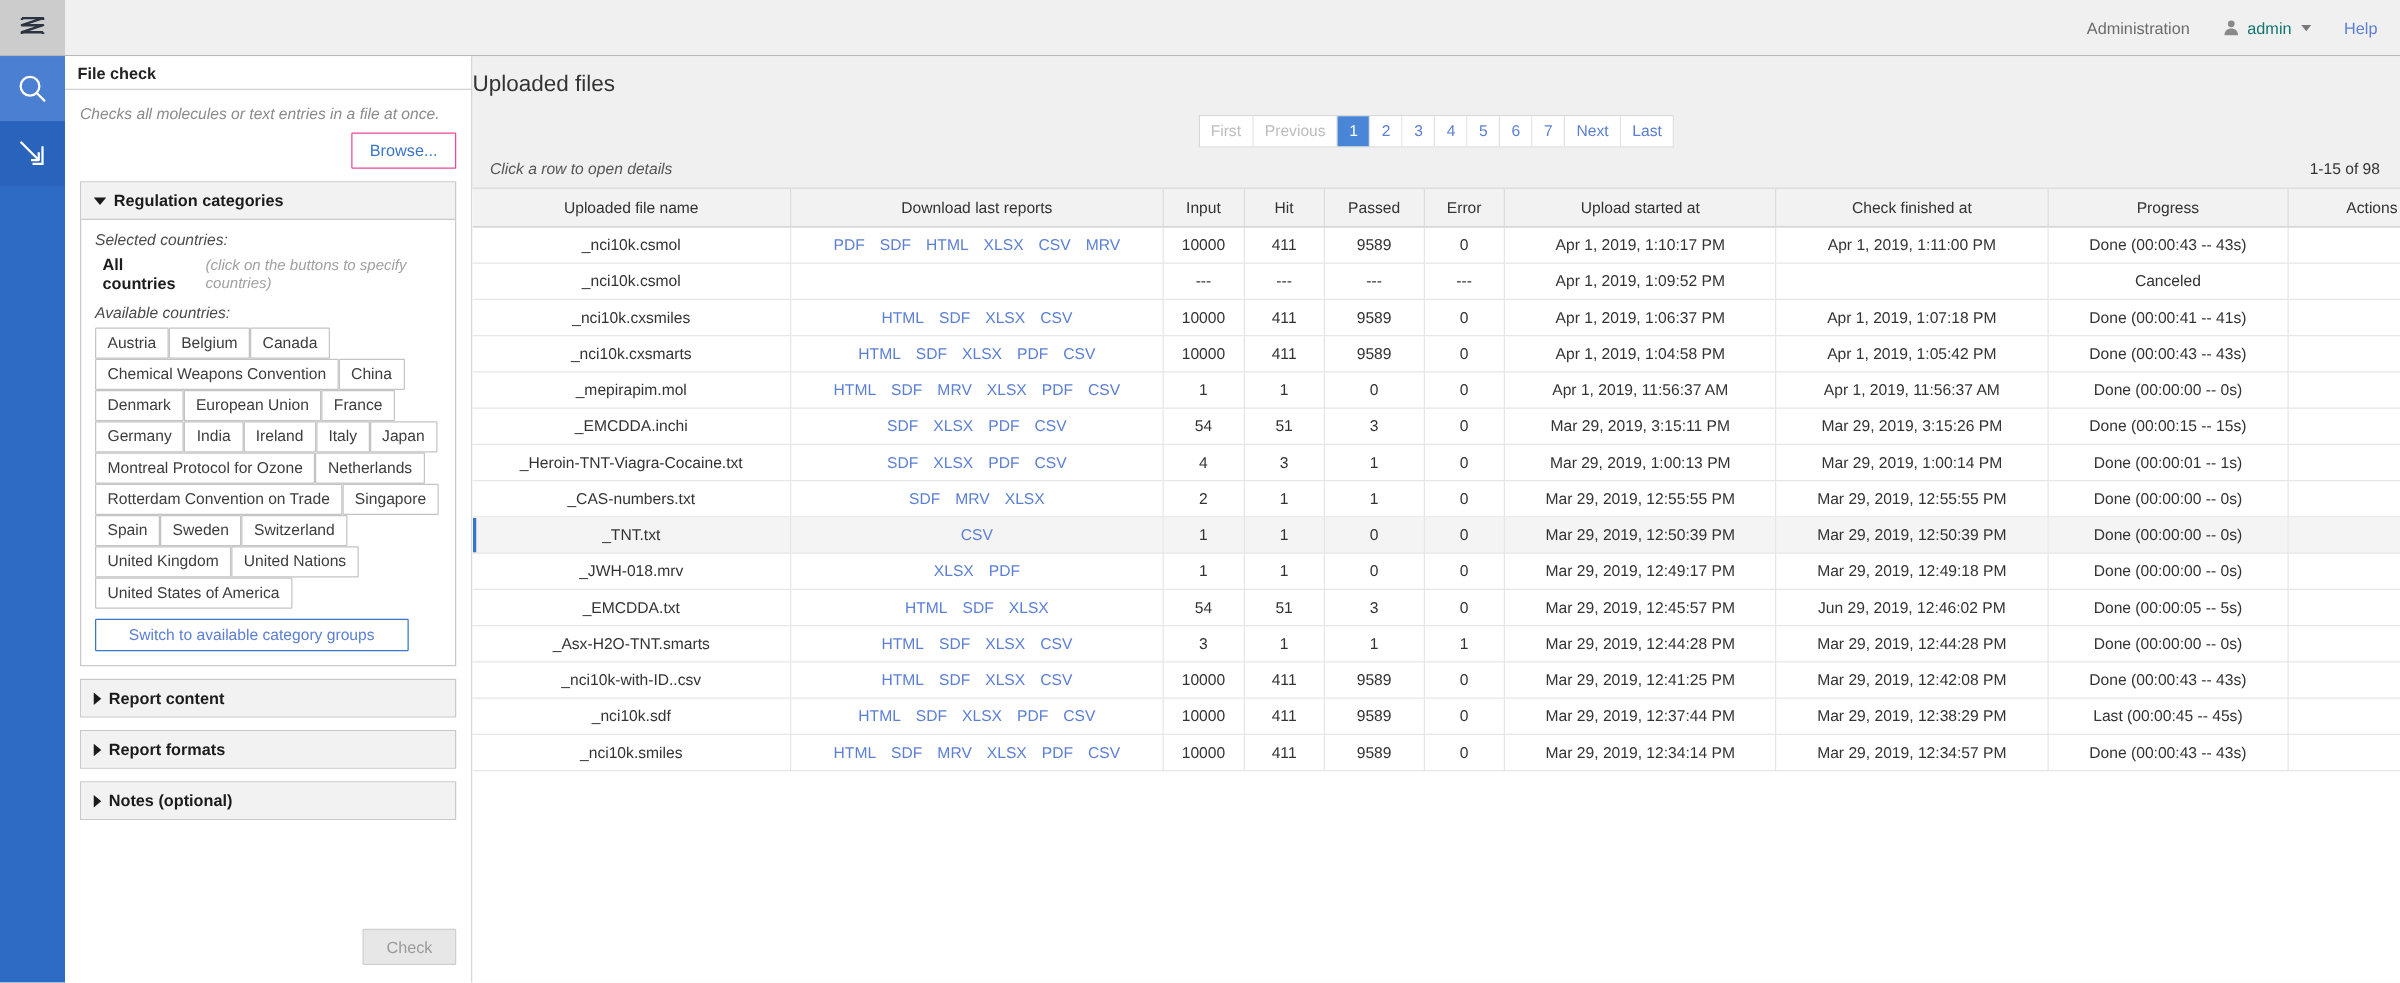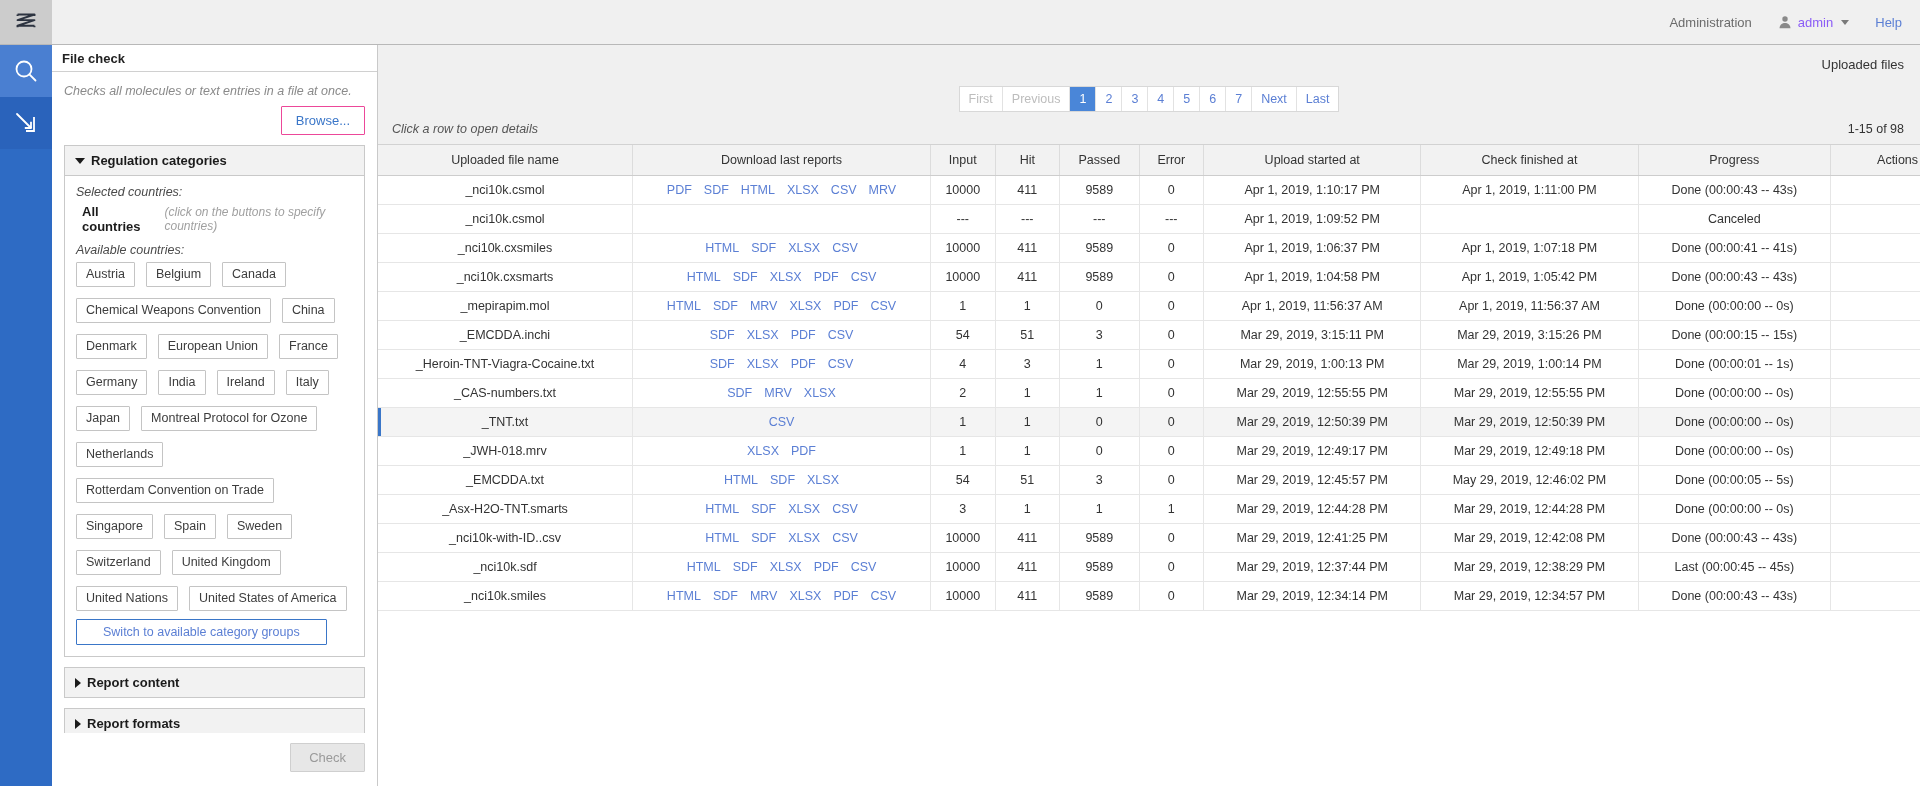--- a/index.html
+++ b/index.html
@@ -23,21 +23,21 @@
     background: #cccccc;
     display: flex; align-items: center; justify-content: center;
   }
   .topbar-spacer { flex: 1 1 auto; }
   .topbar-right {
     display: flex; align-items: center; gap: 26px;
     padding-right: 18px; font-size: 13px;
   }
   .topbar-link { color: #6b6b6b; cursor: pointer; white-space: nowrap; }
   .topbar-link.help { color: #5b7fd4; }
-  .user-box { display: flex; align-items: center; gap: 6px; color: #8b5cf6; cursor: pointer; }
+  .user-box { display: flex; align-items: center; gap: 6px; color: #0f766e; cursor: pointer; }
   .caret-down {
     width: 0; height: 0; margin-left: 2px;
     border-left: 4px solid transparent; border-right: 4px solid transparent;
     border-top: 5px solid #7a7a7a;
   }
 
   
   .body-row { flex: 1 1 auto; display: flex; min-height: 0; }
 
   
@@ -82,40 +82,40 @@
   .accordion.collapsed .acc-head { border-bottom: none; }
   .tri-down { width: 0; height: 0; border-left: 5px solid transparent; border-right: 5px solid transparent; border-top: 6px solid #1b1b1b; }
   .tri-right { width: 0; height: 0; border-top: 5px solid transparent; border-bottom: 5px solid transparent; border-left: 6px solid #1b1b1b; }
   .acc-body { padding: 9px 11px 11px 11px; }
 
   .field-label { font-style: italic; color: #4a4a4a; font-size: 12.5px; margin-bottom: 5px; }
   .selected-line { display: flex; align-items: baseline; gap: 14px; margin: 0 0 9px 6px; }
   .selected-value { font-weight: bold; font-size: 13px; color: #1b1b1b; }
   .hint { font-style: italic; color: #a0a0a0; font-size: 12px; }
 
-  .chip-wrap { display: flex; flex-wrap: wrap; gap: 11px; }
+  .chip-wrap { display: flex; flex-wrap: wrap; gap: 0; }
   .chip {
     border: 1px solid #c4c4c4; background: #fff; color: #3d3d3d;
     font-size: 12.5px; padding: 4px 9px; cursor: pointer; border-radius: 1px;
     font-family: inherit; white-space: nowrap; line-height: 1.2;
   }
   .btn-switch {
     margin-top: 8px; border: 1px solid #3a76c8; background: #fff; color: #5b7fd4;
     font-size: 12.5px; padding: 5px 26px; cursor: pointer; font-family: inherit; border-radius: 1px;
   }
 
   .lp-footer { flex: 0 0 auto; padding: 10px 12px 14px 12px; display: flex; justify-content: flex-end; }
   .btn-check {
     min-width: 58px; background: #e7e7e7; border: 1px solid #cfcfcf; color: #9a9a9a;
     font-size: 13px; padding: 6px 18px; cursor: default; font-family: inherit; border-radius: 1px;
   }
 
   
   .main { flex: 1 1 auto; background: #f0f0f0; display: flex; flex-direction: column; min-width: 0; }
-  .main-title { text-align: right; font-size: 13px; color: #333; padding: 12px 16px 0 0; }
+  .main-title { text-align: left; font-size: 18px; color: #333; padding: 12px 16px 0 0; }
   .pager-row { display: flex; justify-content: center; padding: 14px 0 6px 0; }
   .pager { display: flex; border: 1px solid #d8d8d8; background: #fff; }
   .pg {
     min-width: 22px; padding: 5px 9px; font-size: 12.5px; text-align: left;
     border-right: 1px solid #e2e2e2; color: #5b7fd4; cursor: pointer; background: #fff;
   }
   .pg:last-child { border-right: none; }
   .pg.disabled { color: #bdbdbd; cursor: default; }
   .pg.active { background: #4a86d8; color: #fff; font-weight: normal; }
 
@@ -440,21 +440,21 @@
                 <td></td>
               </tr>
               <tr>
                 <td class="c-name">_EMCDDA.txt</td>
                 <td><span class="rep">HTML</span><span class="rep">SDF</span><span class="rep">XLSX</span></td>
                 <td class="num">54</td>
                 <td class="num">51</td>
                 <td class="num">3</td>
                 <td class="num">0</td>
                 <td>Mar 29, 2019, 12:45:57 PM</td>
-                <td>May 29, 2019, 12:46:02 PM</td>
+                <td>Jun 29, 2019, 12:46:02 PM</td>
                 <td>Done (00:00:05 -- 5s)</td>
                 <td></td>
               </tr>
               <tr>
                 <td class="c-name">_Asx-H2O-TNT.smarts</td>
                 <td><span class="rep">HTML</span><span class="rep">SDF</span><span class="rep">XLSX</span><span class="rep">CSV</span></td>
                 <td class="num">3</td>
                 <td class="num">1</td>
                 <td class="num">1</td>
                 <td class="num">1</td>

